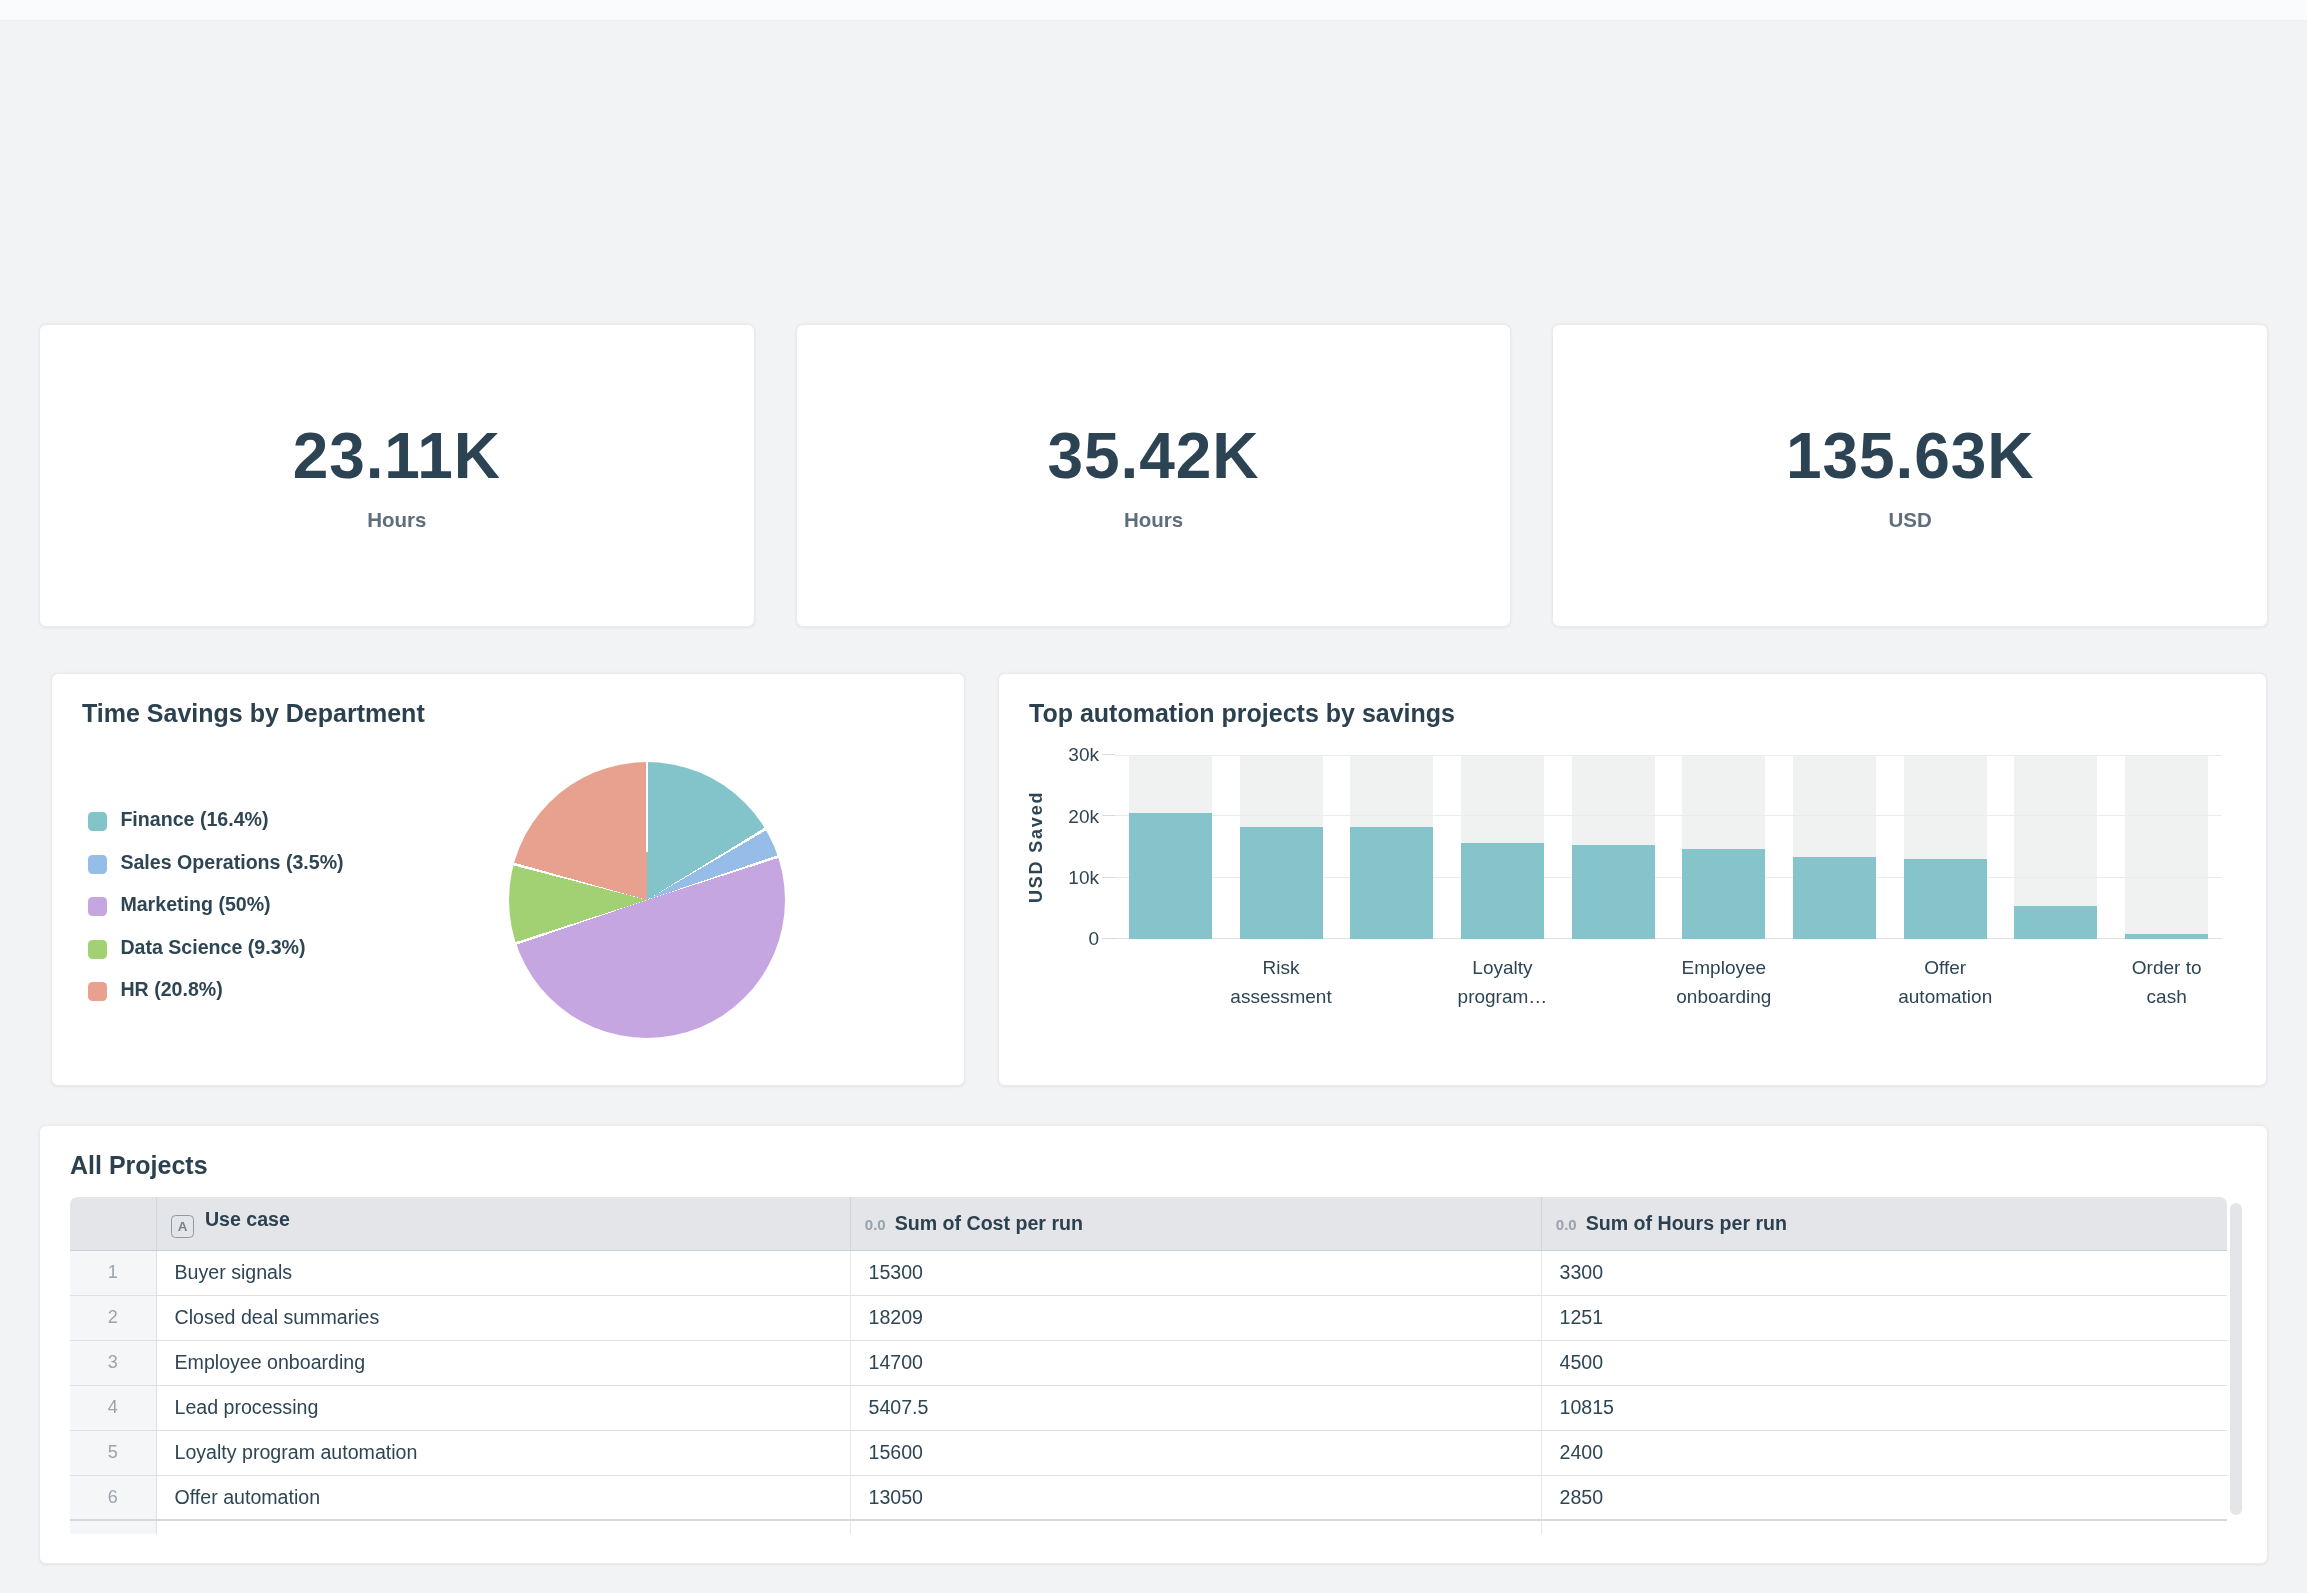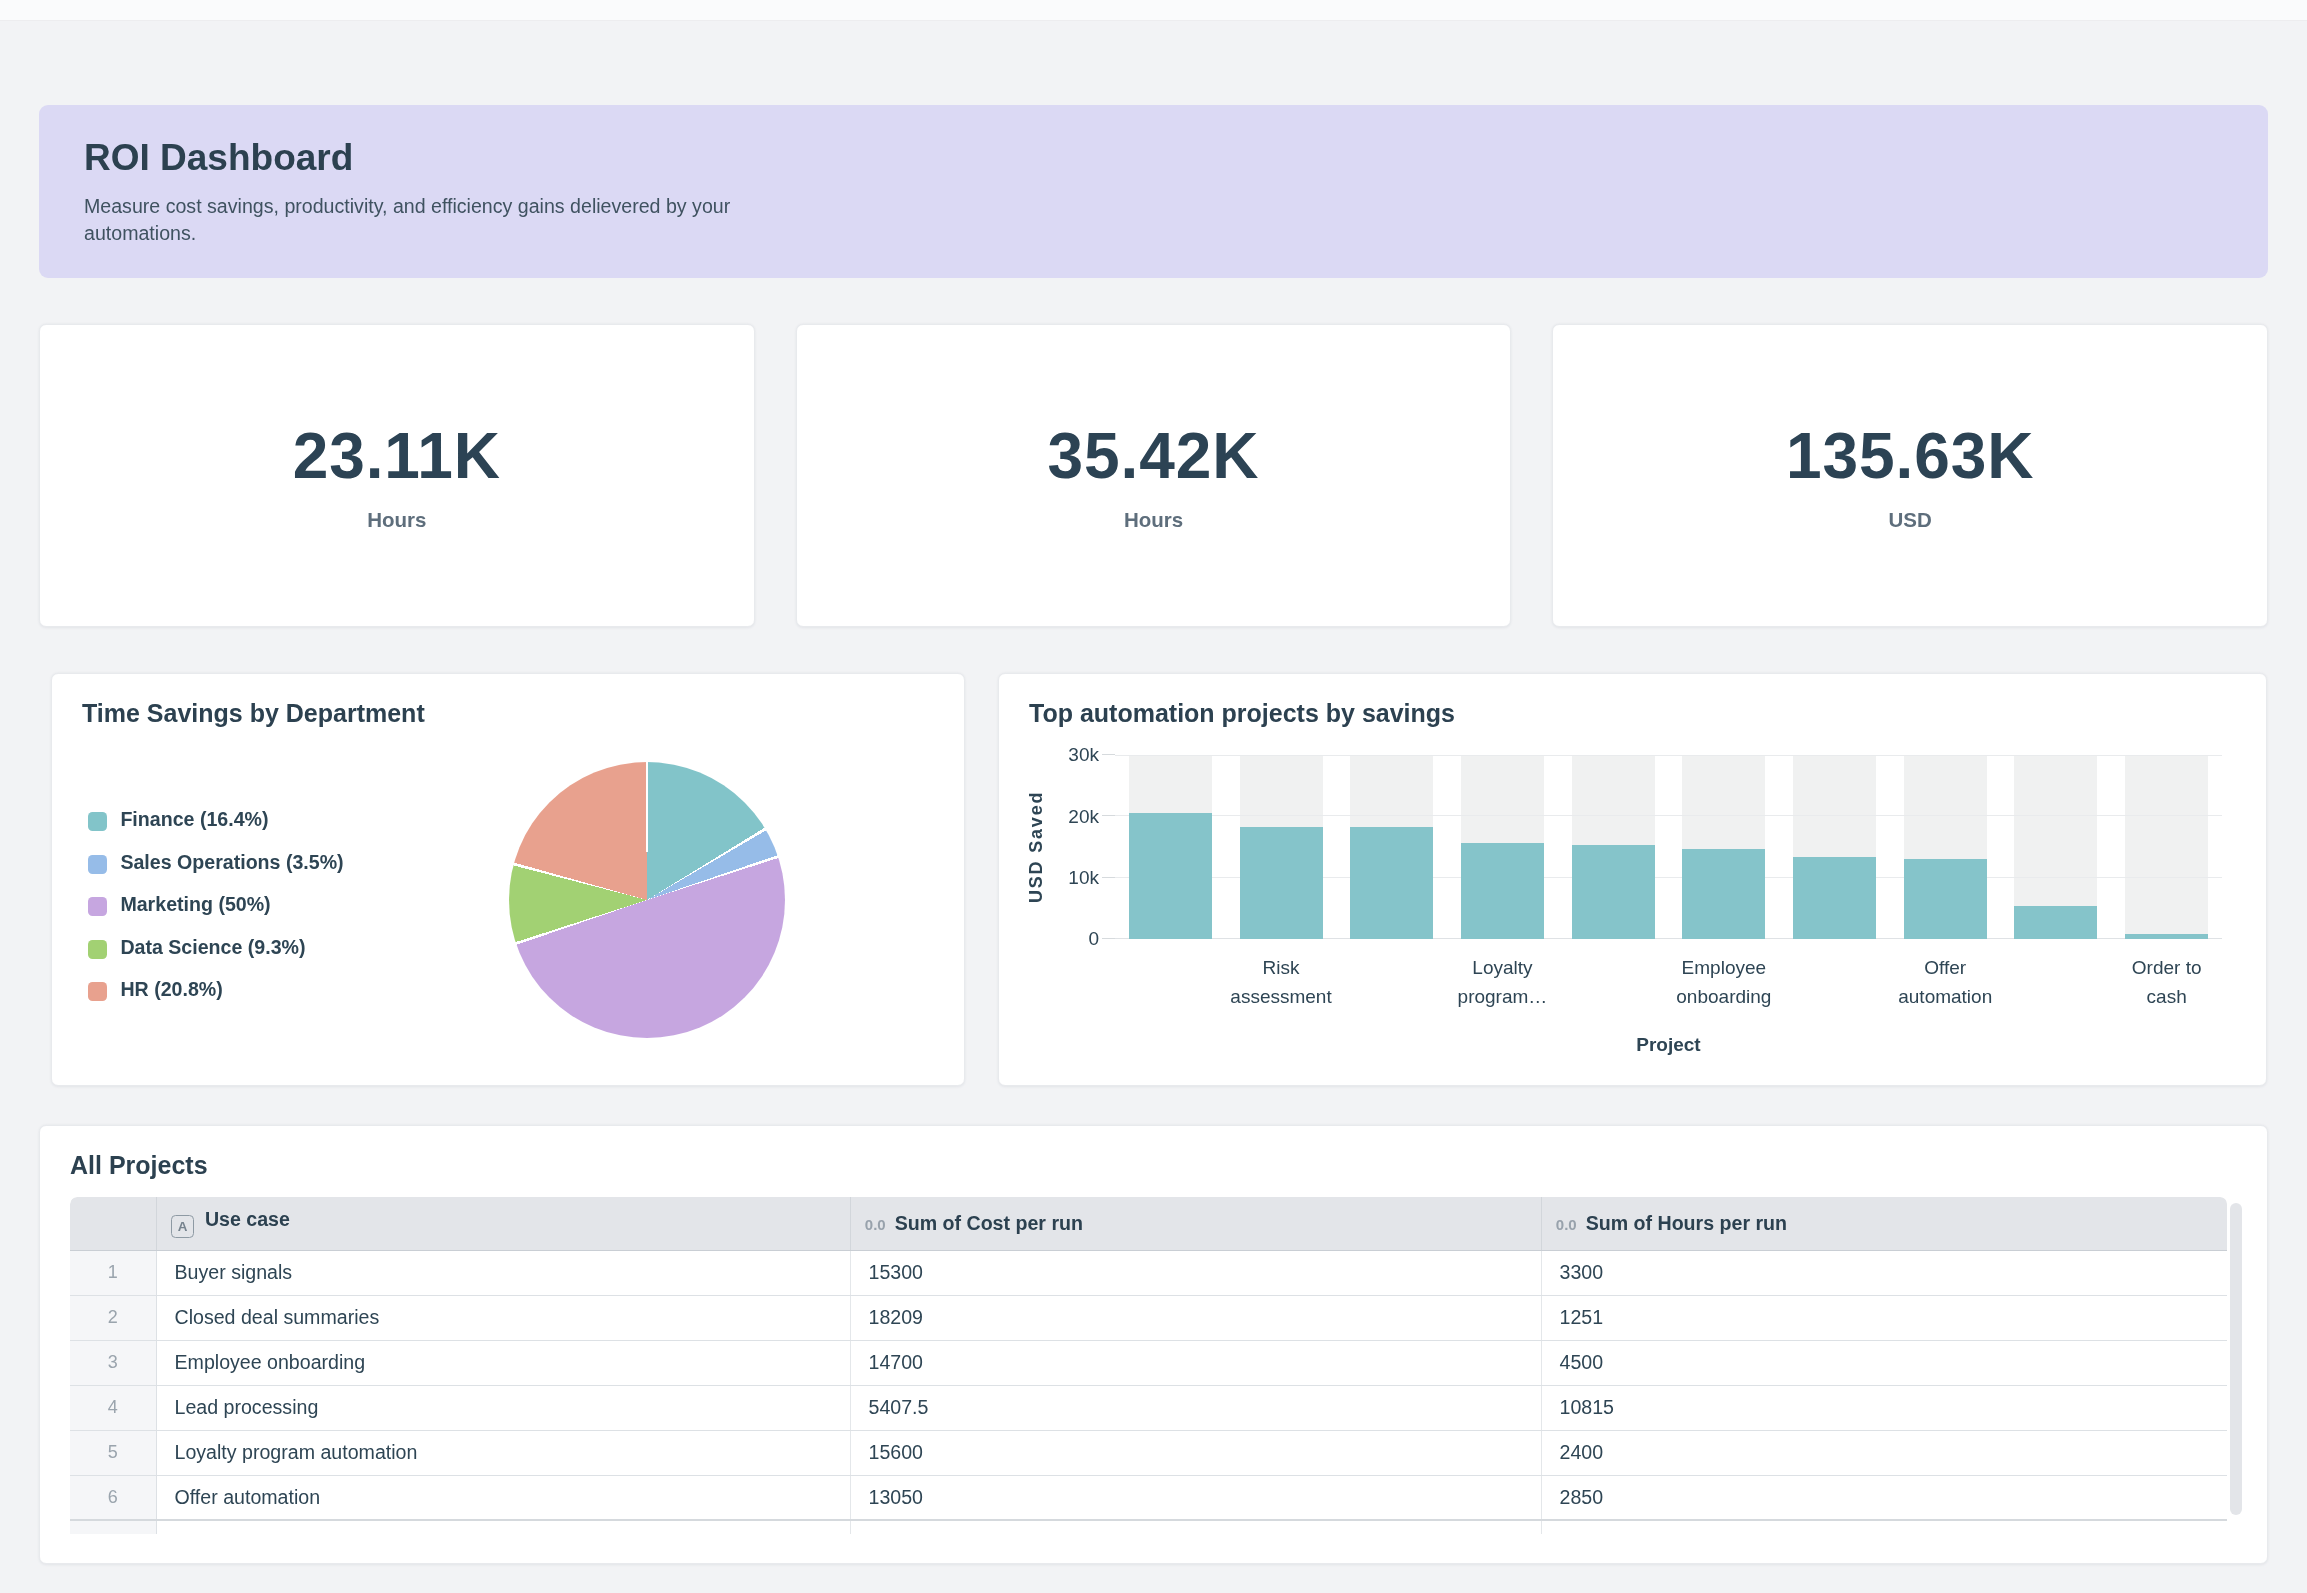--- a/index.html
+++ b/index.html
@@ -70,27 +70,20 @@
   .num-icon{display:inline-block;color:#98a2ac;font-size:15px;font-weight:bold;margin-right:9px;}
   .v-scrollbar{position:absolute;right:25px;top:77px;width:12.5px;height:312px;background:#e3e5e9;border-radius:6.2px;}
 </style>
 </head>
 <body>
 
 <div class="page">
   <div class="top-strip"></div>
 
 
-  <div class="banner">
-    <h1 class="banner-title">ROI Dashboard</h1>
-    <p class="banner-desc">
-      <span>Measure cost savings, productivity, and efficiency gains delievered by your</span><br>
-      <span>automations.</span>
-    </p>
-  </div>
 
   <div class="kpi-row">
     <div class="card kpi-card">
       <div class="kpi-value">23.11K</div>
       <div class="kpi-label">Hours</div>
     </div>
     <div class="card kpi-card">
       <div class="kpi-value">35.42K</div>
       <div class="kpi-label">Hours</div>
     </div>
@@ -204,21 +197,20 @@
           </div>
           <div class="x-label" style="left: 70%;">
             <div>Offer</div>
             <div>automation</div>
           </div>
           <div class="x-label" style="left: 90%;">
             <div>Order to</div>
             <div>cash</div>
           </div>
         </div>
-      <div class="x-axis-title">Project</div>
     </div>
   </div>
 
   <div class="card table-card">
     <div class="card-title">All Projects</div>
     <div class="table-viewport">
       <table class="grid">
         <colgroup>
           <col style="width:86px">
             <col style="width:694px">

